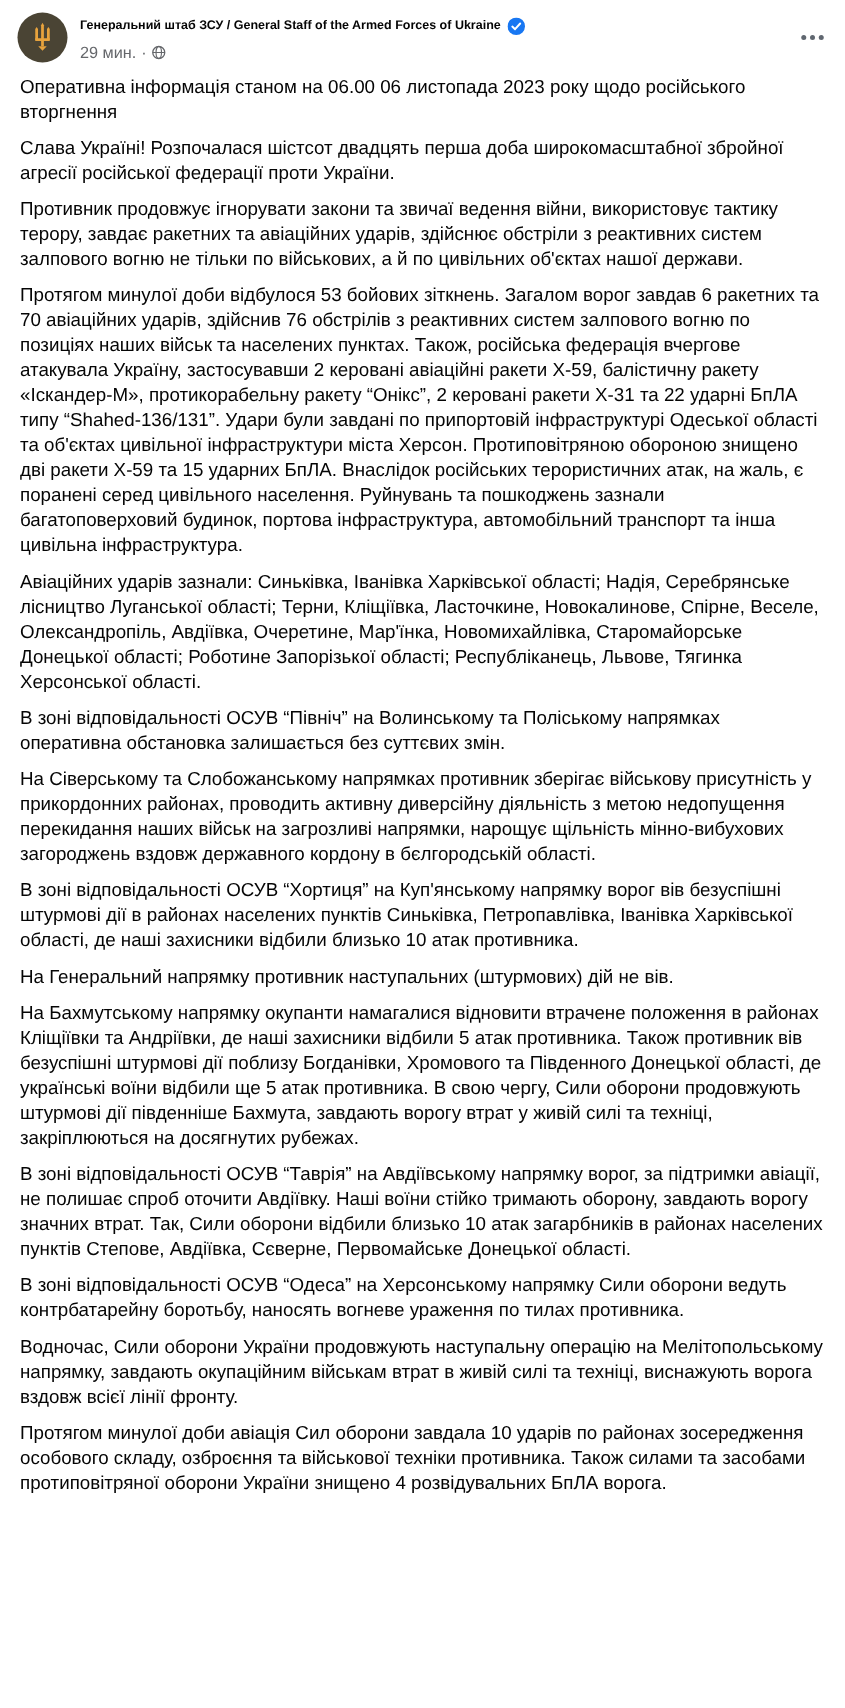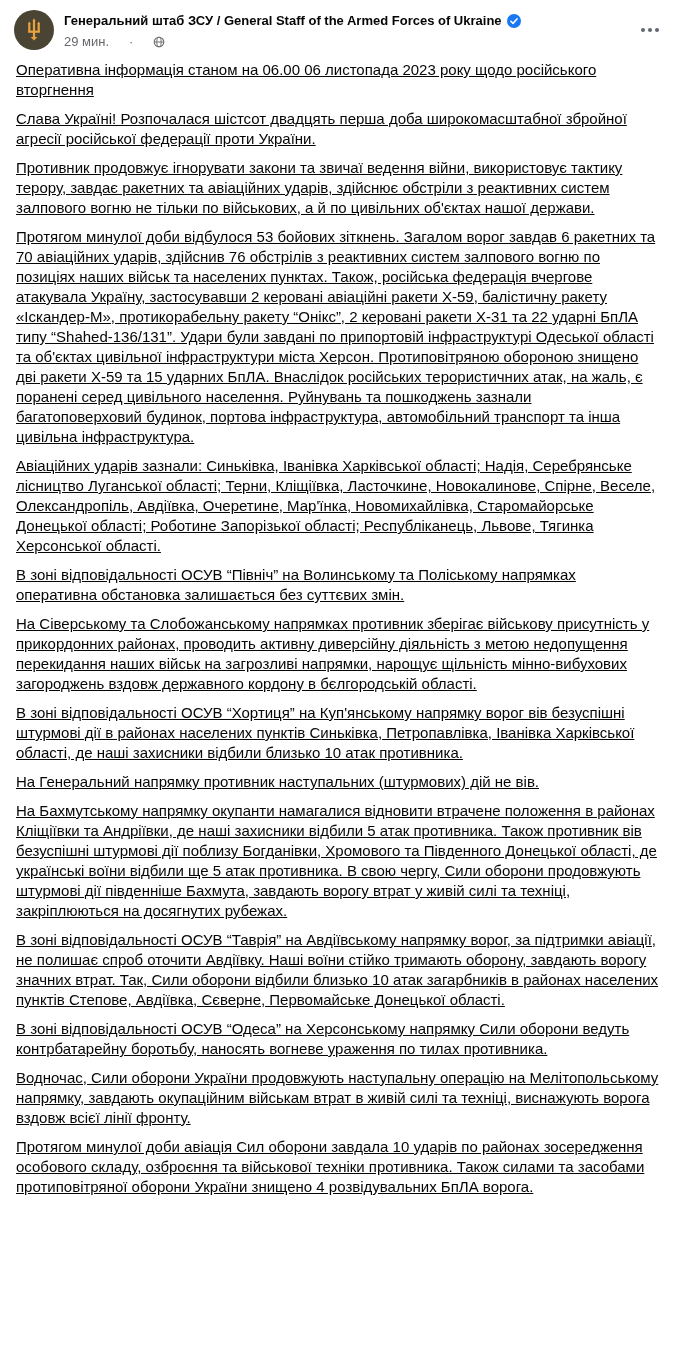--- a/index.html
+++ b/index.html
@@ -41,35 +41,35 @@
     margin-left: 10px;
     padding-top: 1px;
     min-width: 0;
   }
   .author-row {
     display: flex;
     align-items: center;
     gap: 5px;
   }
   .author-name {
-    font-size: 13px;
+    font-size: 10px;
     font-weight: bold;
     line-height: 19px;
     color: #050505;
     cursor: pointer;
     white-space: nowrap;
   }
   .verified-badge {
     display: inline-flex;
     flex: 0 0 auto;
   }
   .meta-row {
     display: flex;
     align-items: center;
-    gap: 20px;
+    gap: 4px;
     margin-top: 4px;
     font-size: 13px;
     line-height: 16px;
     color: #65676b;
   }
   .meta-row .timestamp { cursor: pointer; }
   .more-btn {
     position: absolute;
     top: 4px;
     right: -6px;
@@ -92,21 +92,20 @@
   
   .post-text {
     padding-left: 2px;
   }
   .post-text p {
     margin: 0 0 9px 0;
     font-size: 15px;
     line-height: 20px;
     color: #050505;
     white-space: pre-line;
-    text-decoration: underline;
   }
   .post-text p:last-child { margin-bottom: 0; }
 </style>
 </head>
 <body>
 
 <div class="post">
 
   <div class="post-header">
 

